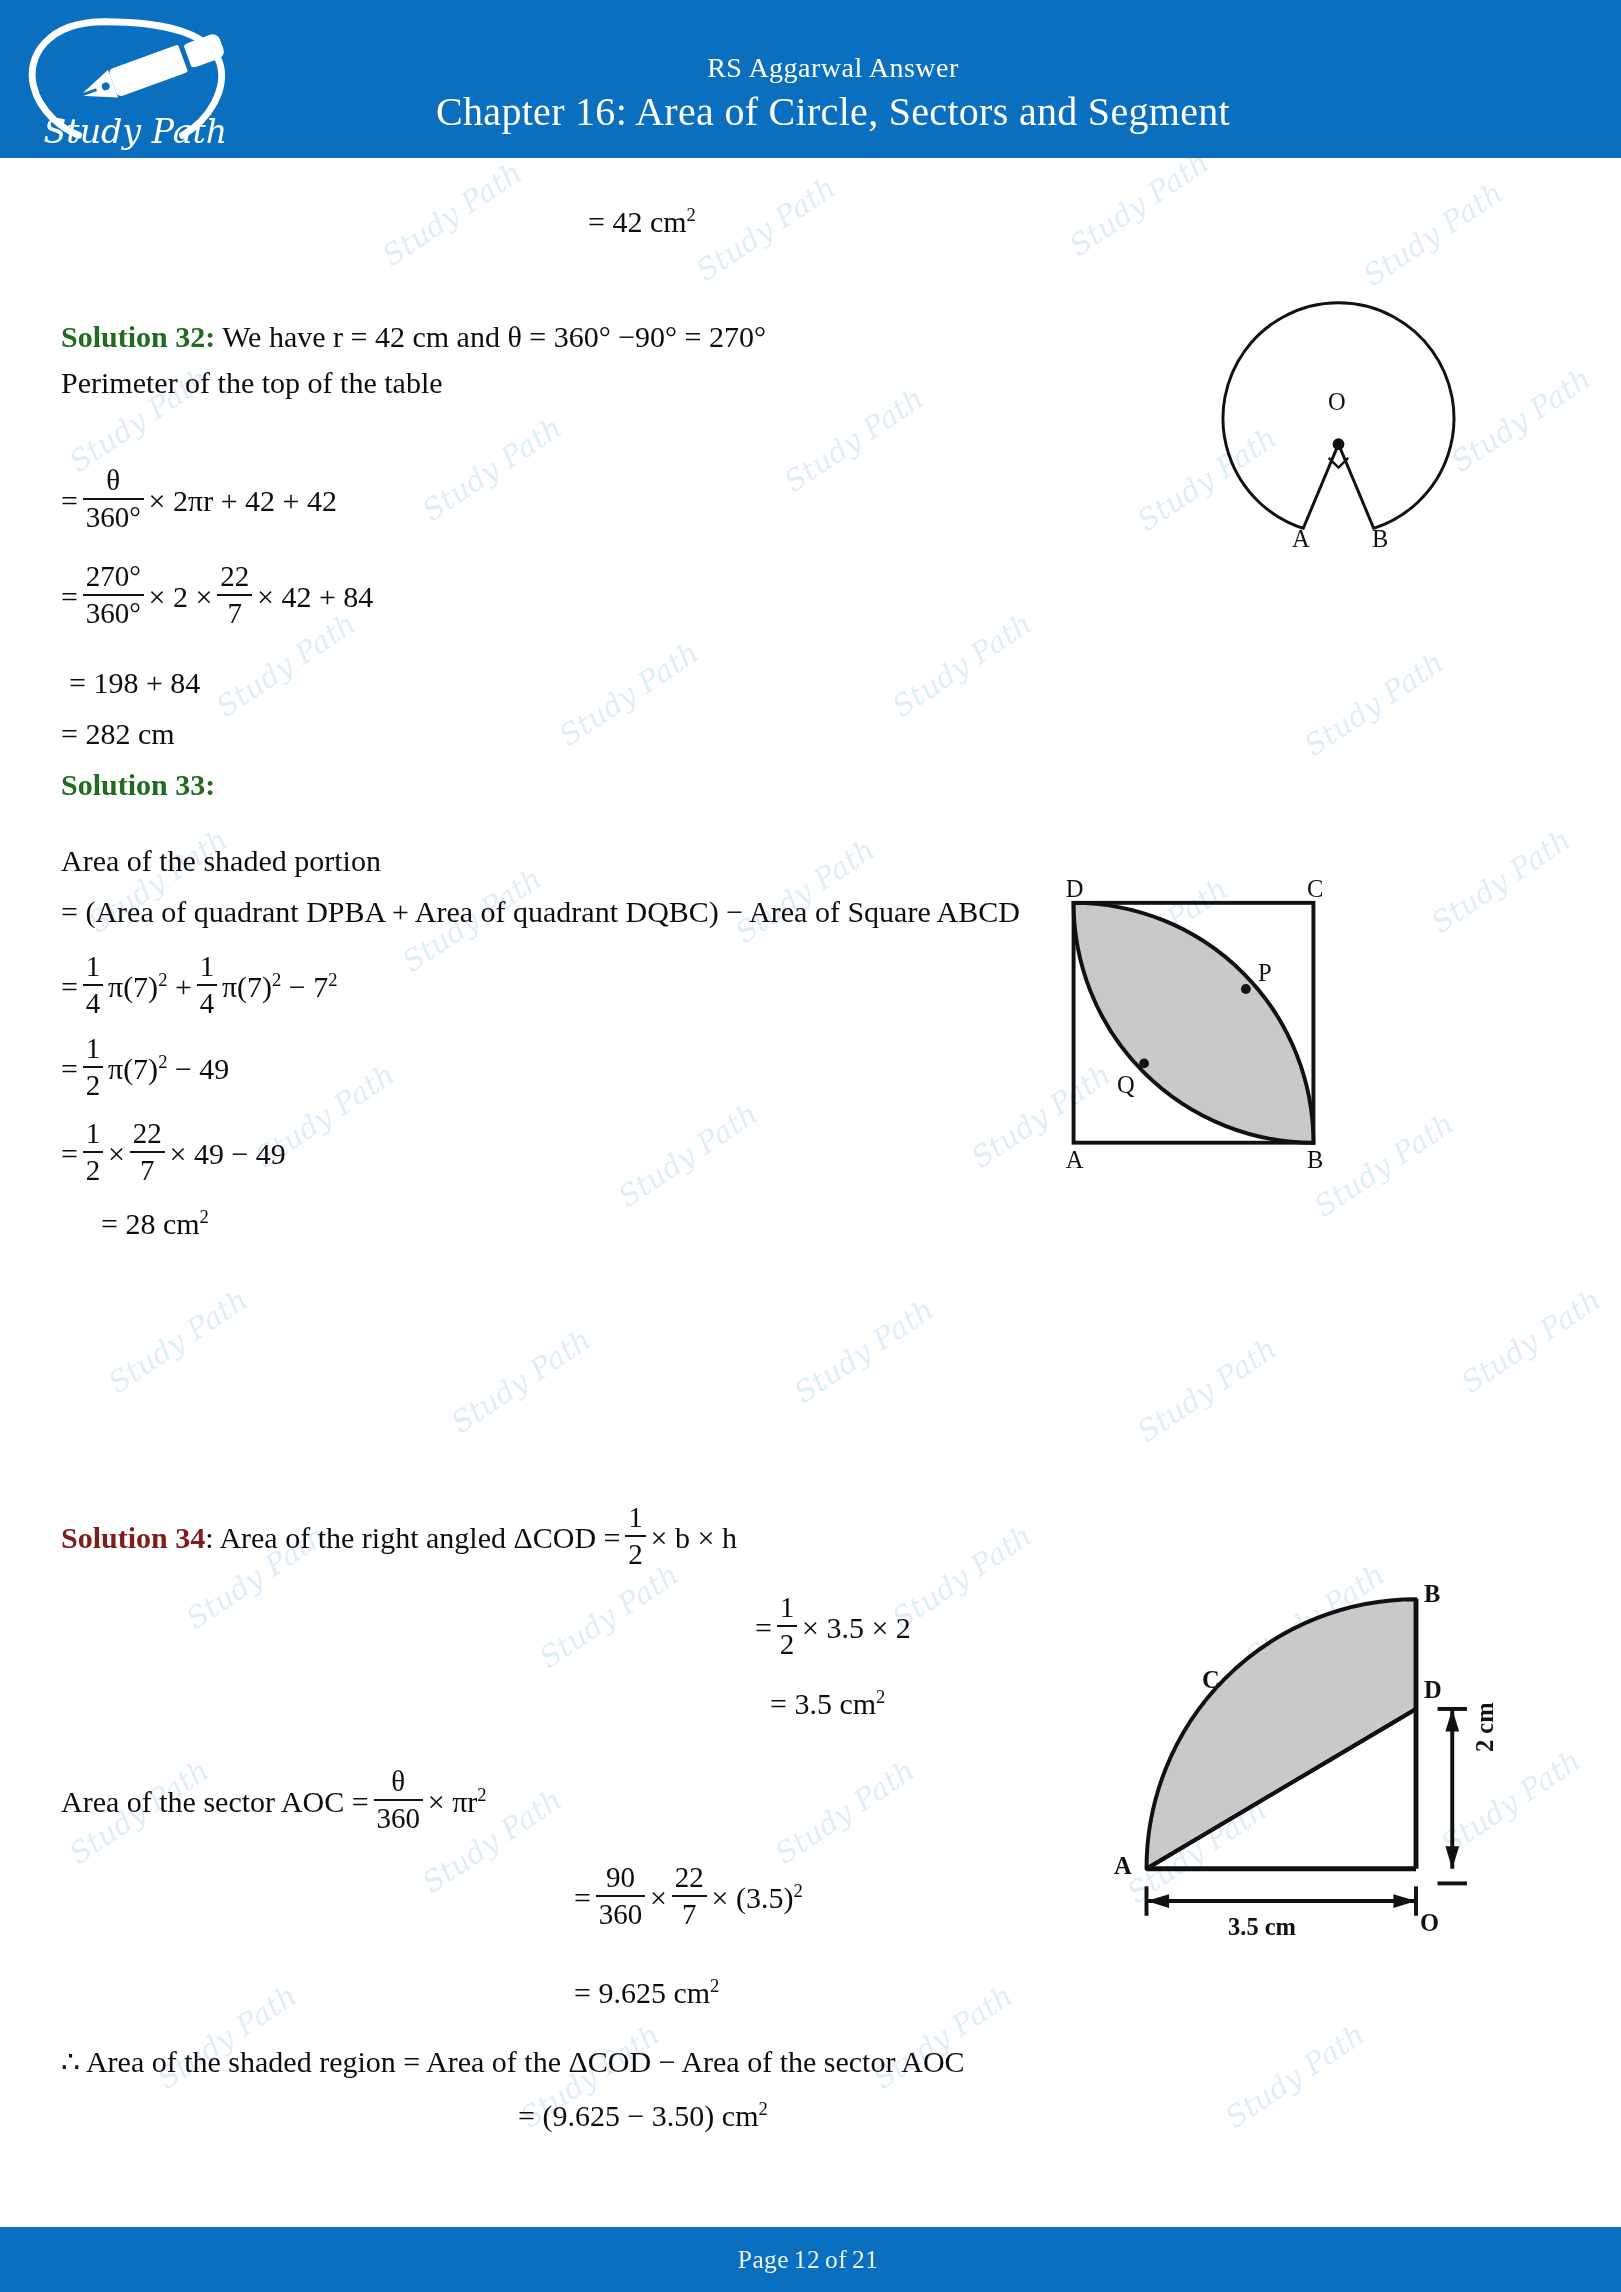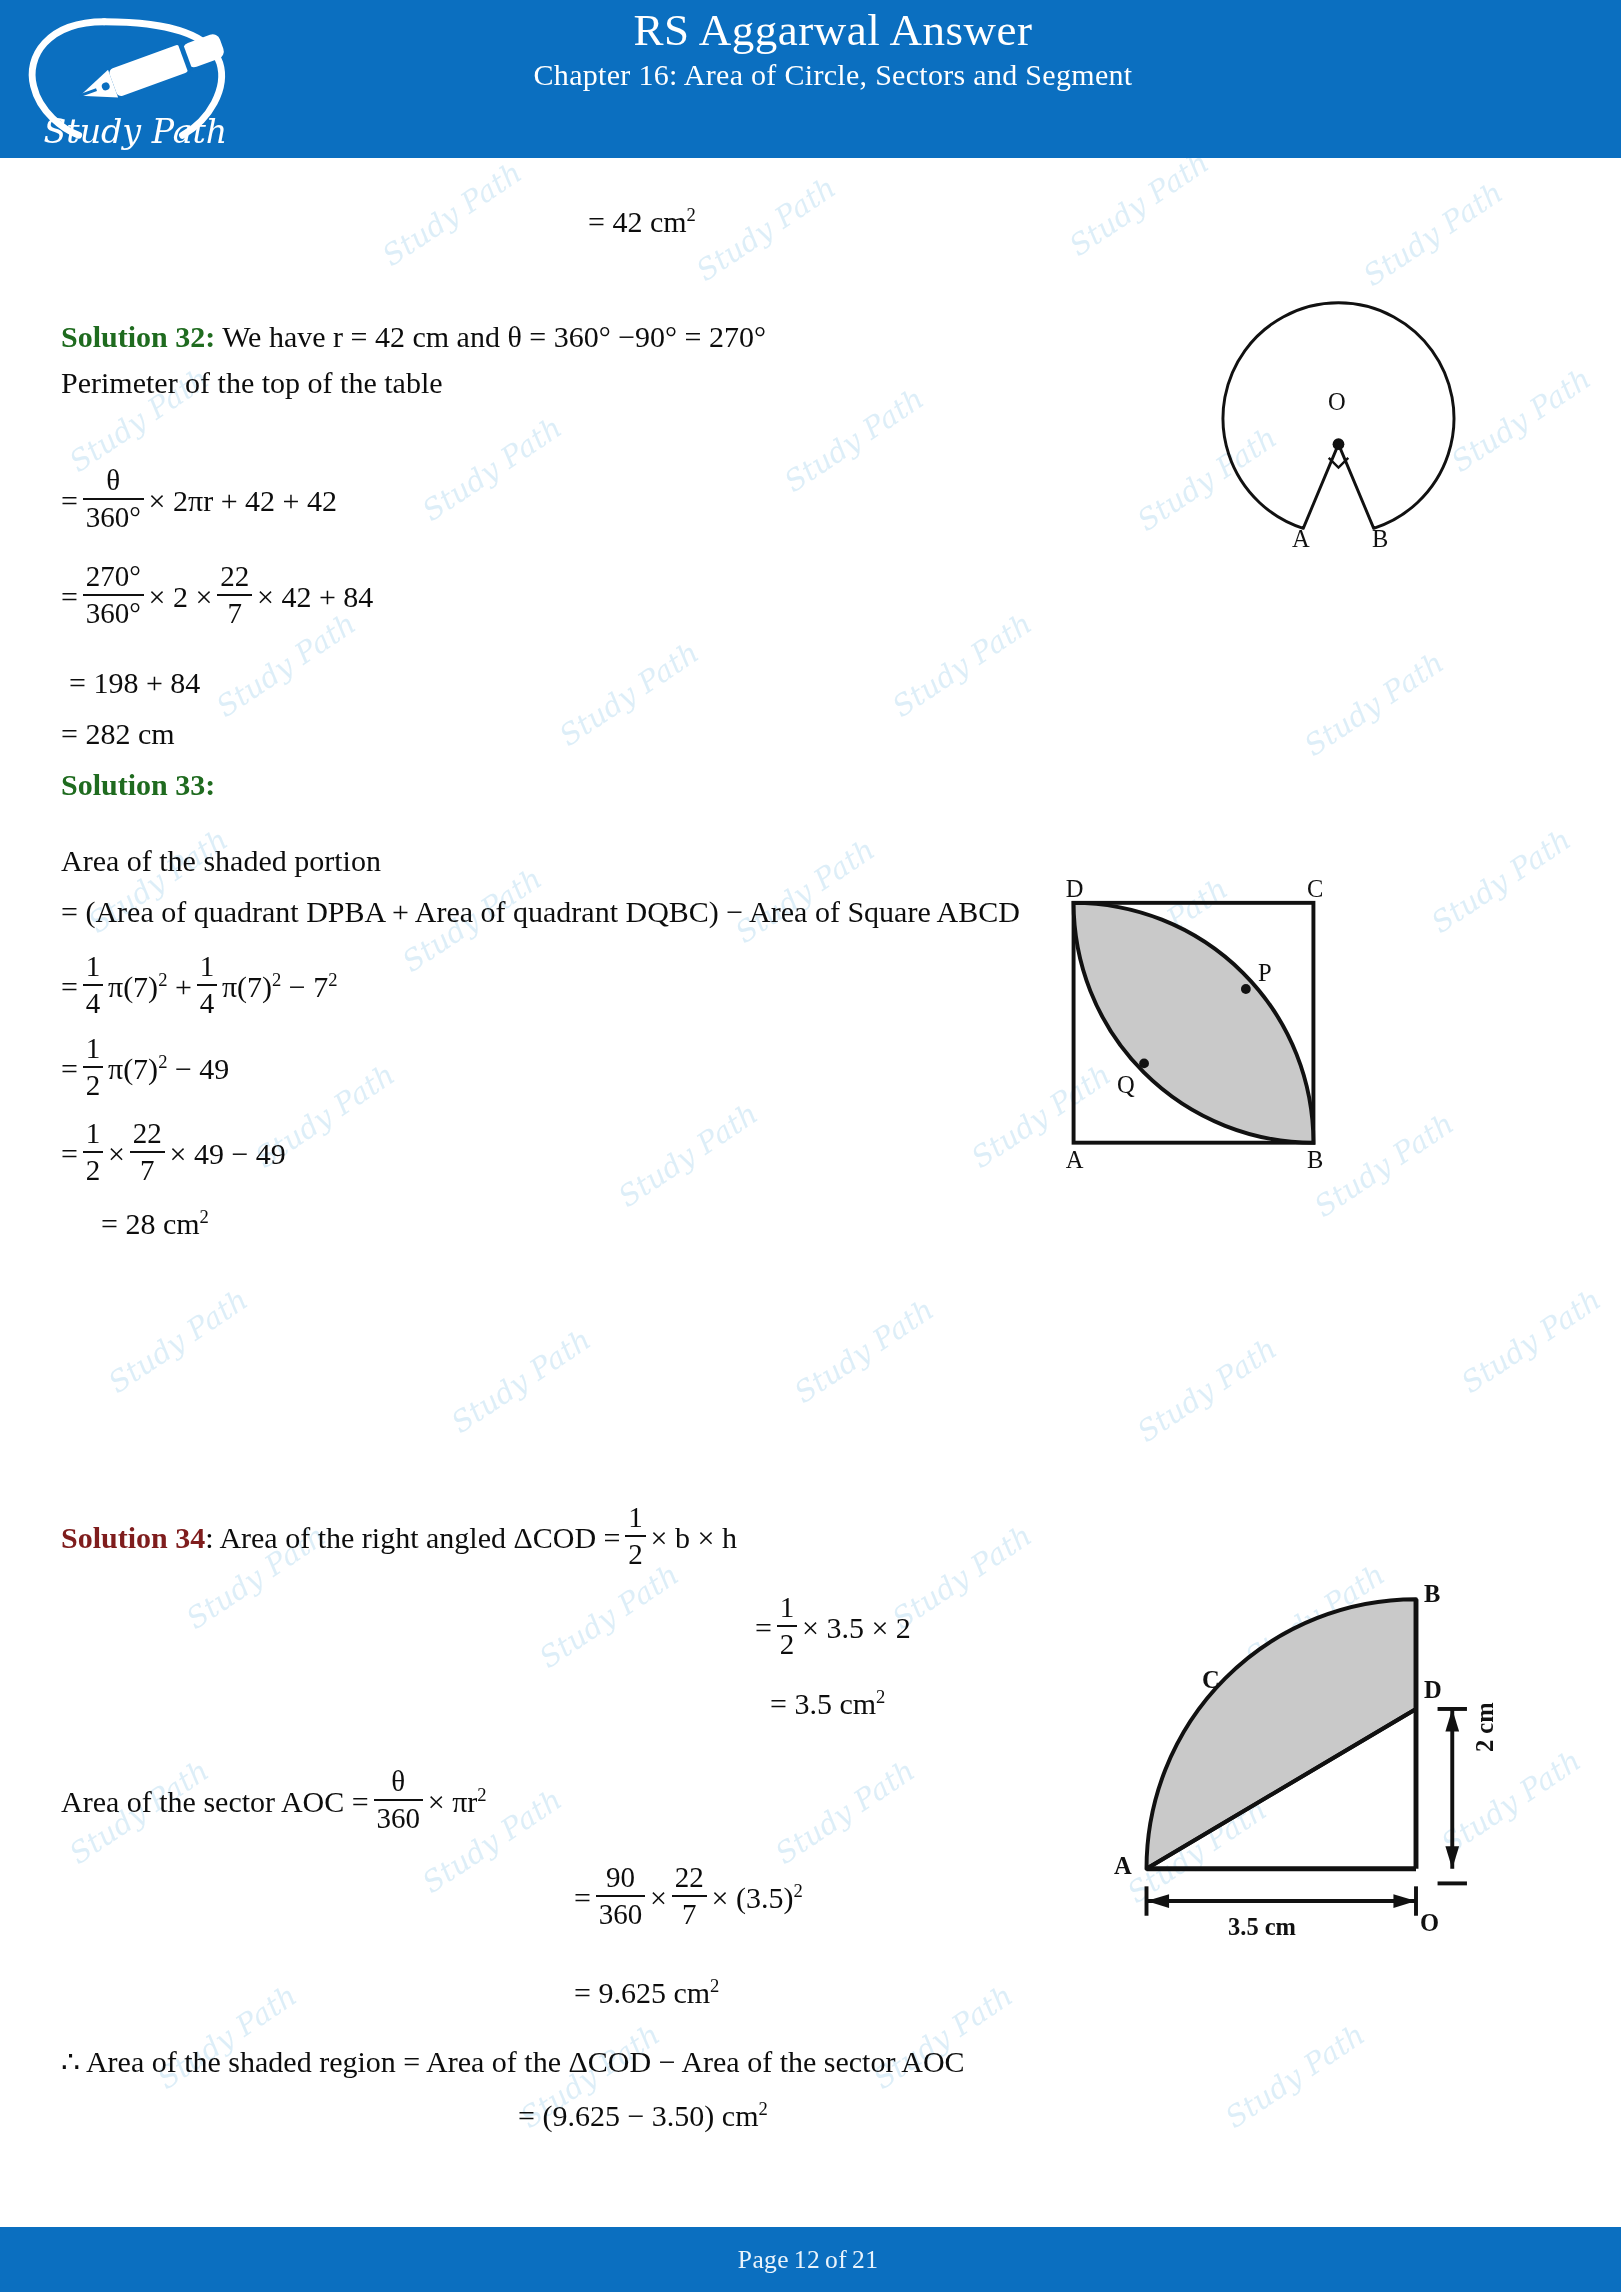--- a/index.html
+++ b/index.html
@@ -34,26 +34,27 @@
     width: 1078px;
     text-align: center;
   }
   .hdr-line1 {
     font-size: 33px;
     line-height: 45px;
     letter-spacing: 0.5px;
     font-family: "Liberation Serif", "DejaVu Serif", serif;
   }
   .hdr-line2 {
-    font-size: 45px;
+    font-size: 28px;
     line-height: 45px;
     letter-spacing: 0.5px;
+    margin-top: 37px;
   }
   .hdr-line3 {
-    font-size: 30px;
+    font-size: 40px;
     line-height: 43px;
     letter-spacing: 0.3px;
   }
 
   
   .page-footer {
     position: absolute;
     bottom: 0; left: 0;
     width: 1621px;
     height: 66px;

